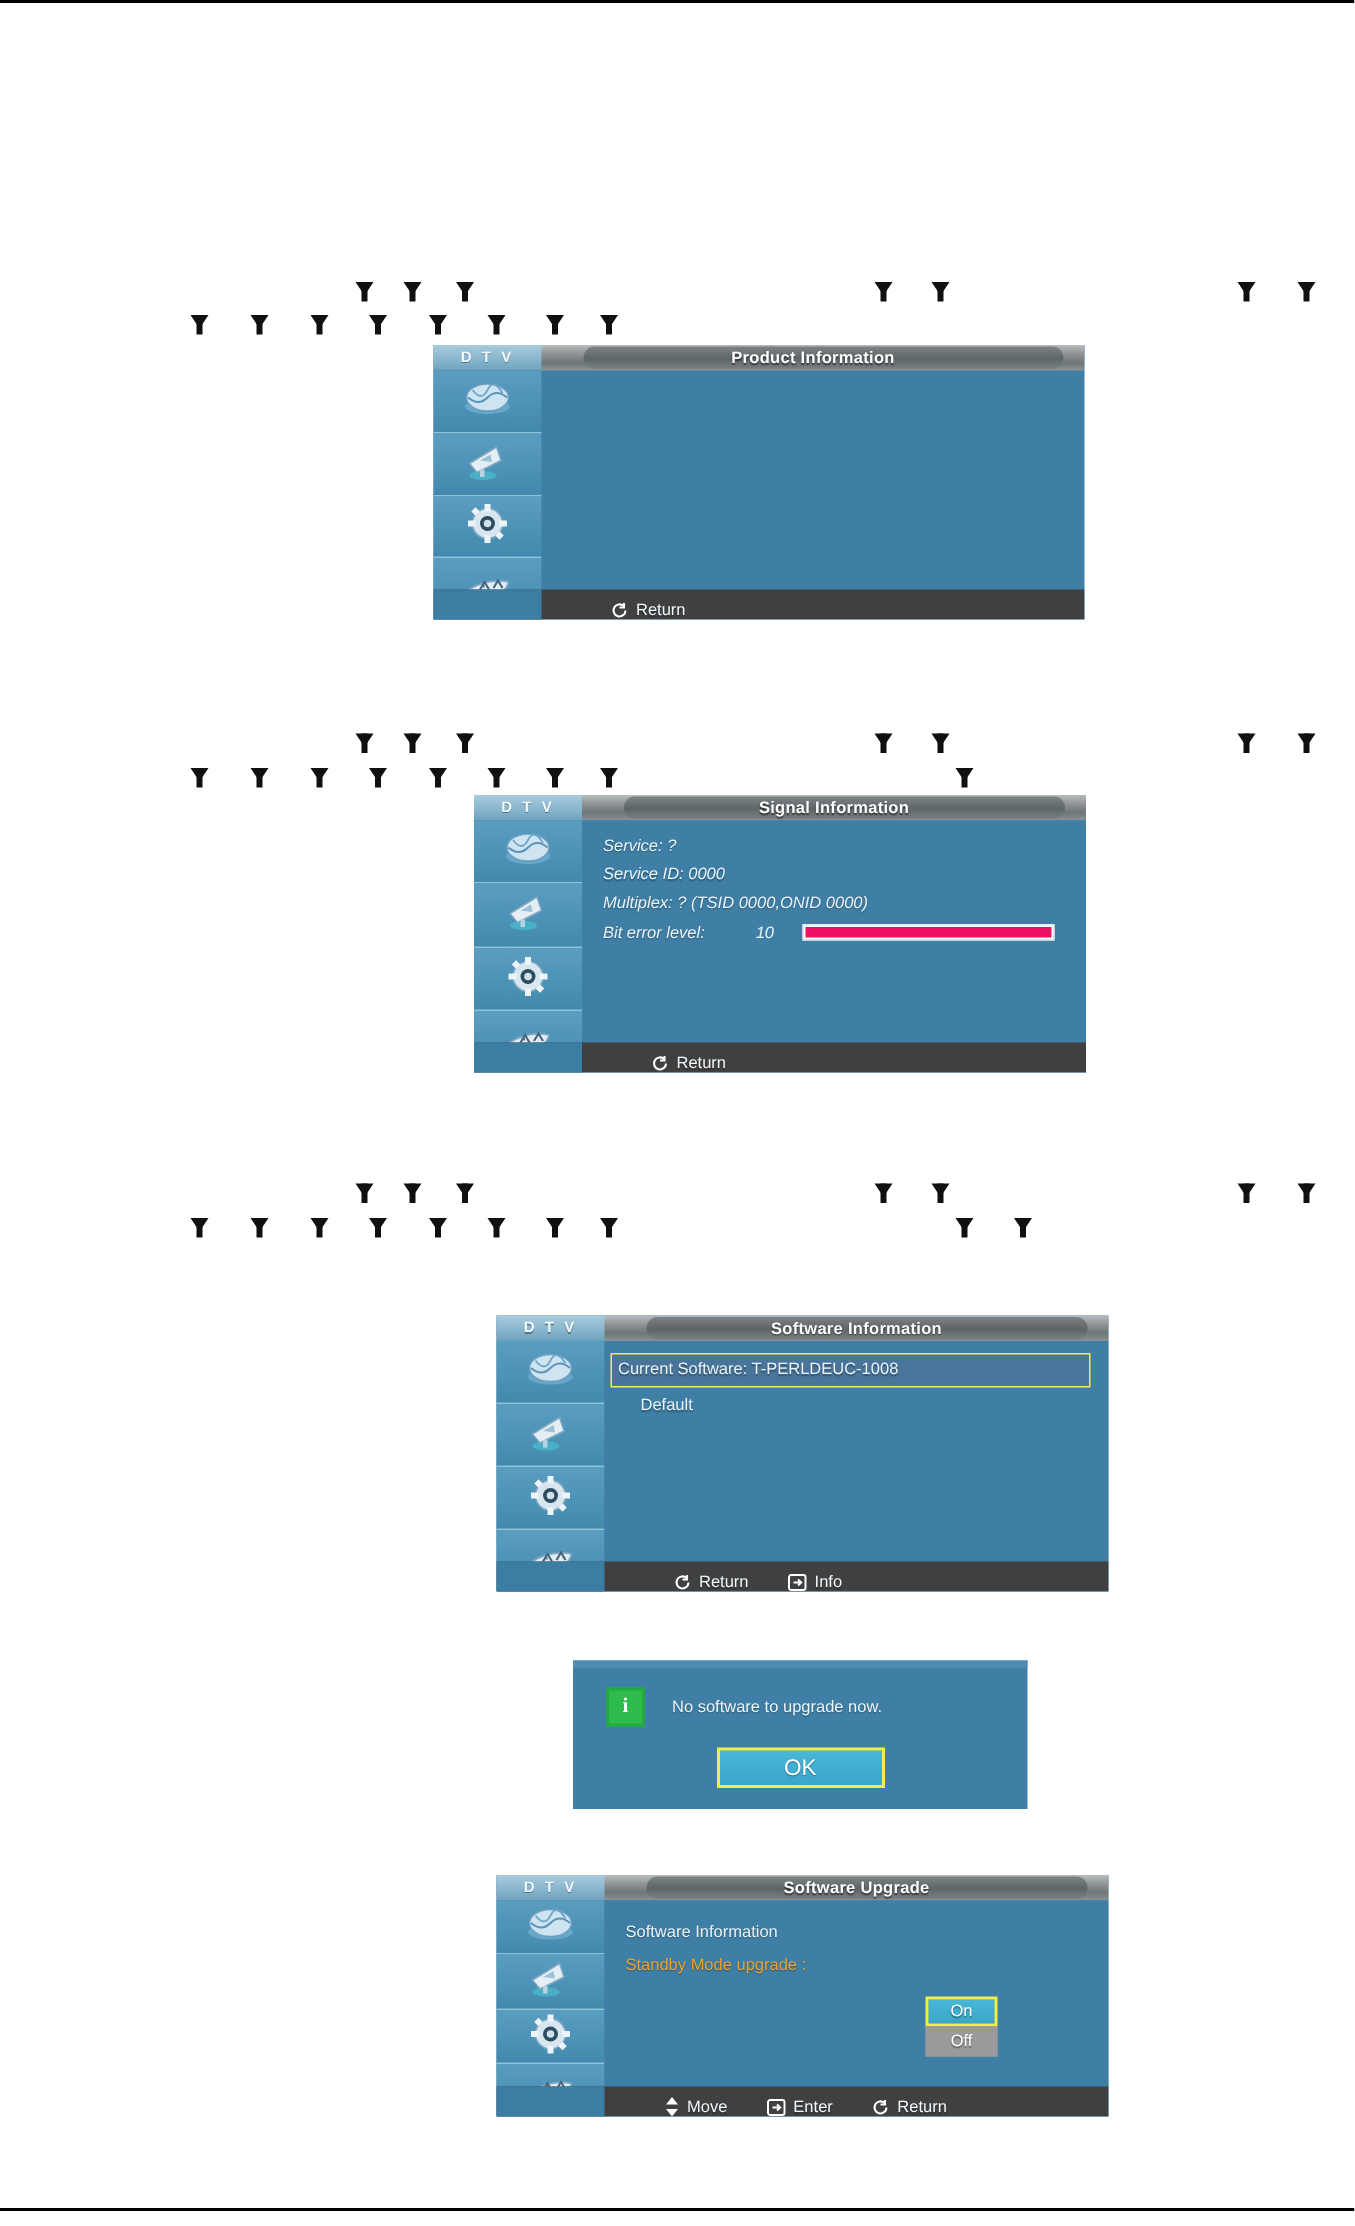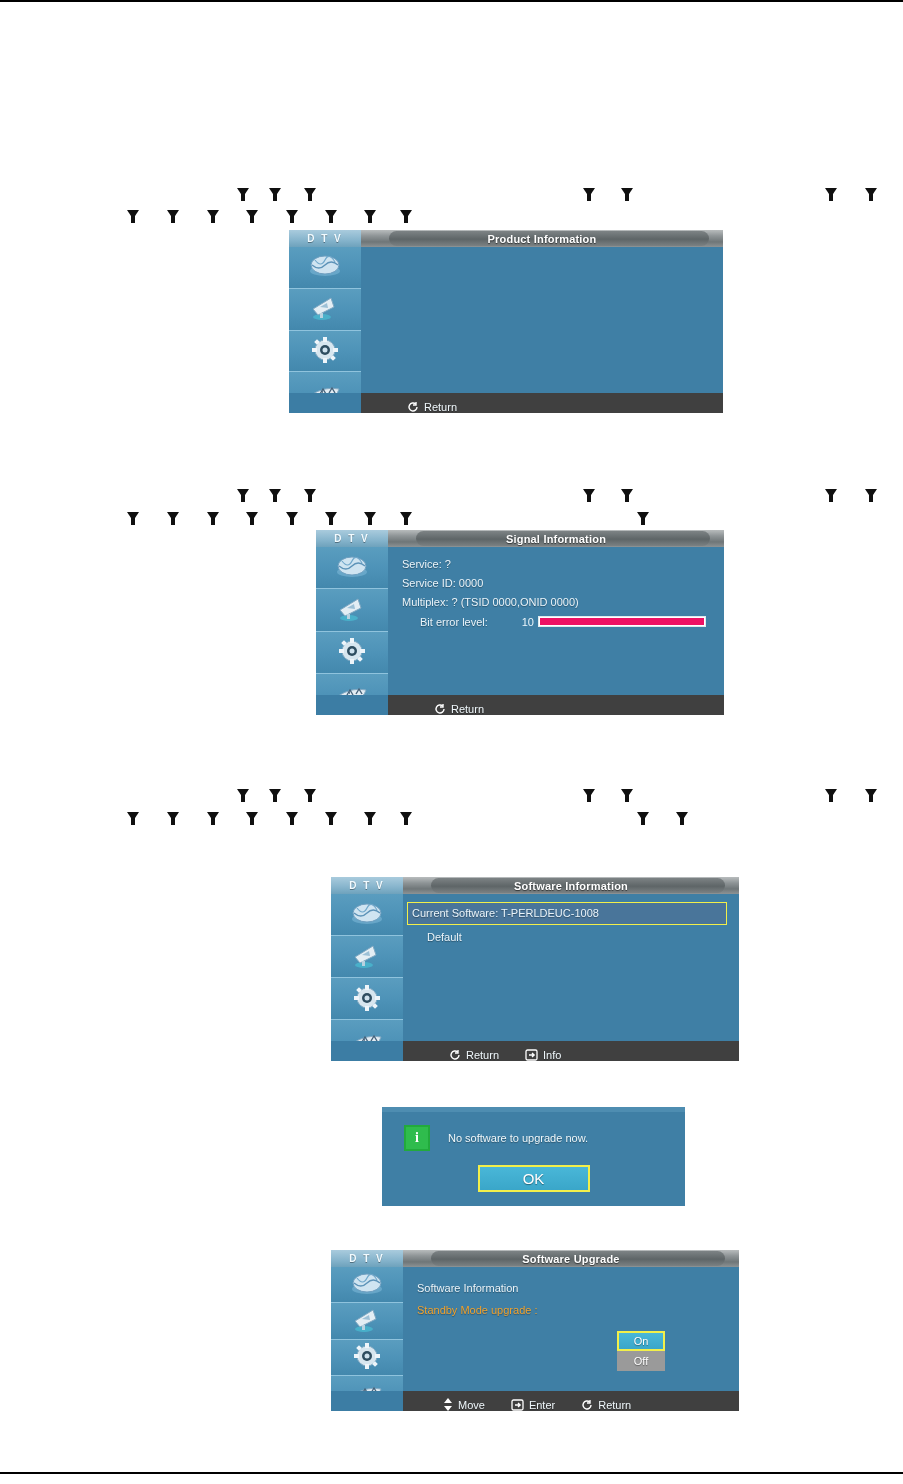--- a/index.html
+++ b/index.html
@@ -96,23 +96,23 @@
   }
   .osd-footer .hints{
     flex:1;display:flex;align-items:center;gap:26px;padding-left:46px;
     color:#f0f8fc;font-size:11px;
     text-shadow:0 1px 1px rgba(0,0,0,.3);
   }
   .hint{display:flex;align-items:center;gap:5px;}
   .hint .gly{display:inline-block;line-height:0;}
 
   
-  .meter-row{display:flex;align-items:center;height:19px;justify-content:center;}
+  .meter-row{display:flex;align-items:center;height:19px;}
   .meter-label{width:88px;color:#eaf4fa;font-size:11px;text-shadow:0 1px 1px rgba(0,0,0,.35);}
-  .meter-val{width:26px;text-align:right;padding-right:4px;color:#eaf4fa;font-size:11px;}
+  .meter-val{width:26px;text-align:right;padding-right:19px;color:#eaf4fa;font-size:11px;}
   .meter-track{
     width:168px;height:11px;background:#ffffff;
     border:1px solid #dfe9ee;box-sizing:border-box;padding:1px;
   }
   .meter-fill{height:100%;}
 
   
   .hl-row{
     border:1px solid #f2ef4a;
     background:#49759a;
@@ -277,21 +277,21 @@
 </div>
 
 <div class="osd" id="panel-signal" style="left:316px;top:530px;width:408px;height:185px;">
   <div class="osd-topbar">
     <div class="osd-brand">D T V</div>
     <div class="osd-titlewrap">
       <div class="osd-titlepill"></div>
       <div class="osd-title">Signal Information</div>
     </div>
   </div>
-  <div class="osd-body" style="height:168px;">
+  <div class="osd-body" style="height:168px;font-style:italic;">
     <div class="osd-side">
       <div class="osd-side-item">
           <span class="ic"><svg width="34" height="24" viewBox="0 0 34 24">
               <ellipse cx="17" cy="17" rx="15" ry="5" fill="#7fb9d8" opacity=".55"></ellipse>
               <ellipse cx="17" cy="11" rx="14" ry="9" fill="#cfe4f1"></ellipse>
               <ellipse cx="17" cy="11" rx="14" ry="9" fill="none" stroke="#6f9fc0" stroke-width="1"></ellipse>
               <path d="M4 11q7 6 13 0t13 0" stroke="#5d93b8" stroke-width="1.4" fill="none"></path>
               <path d="M7 6q6 8 10 0t10 2" stroke="#6fa7ca" stroke-width="1.2" fill="none"></path>
             </svg></span>
         </div>

